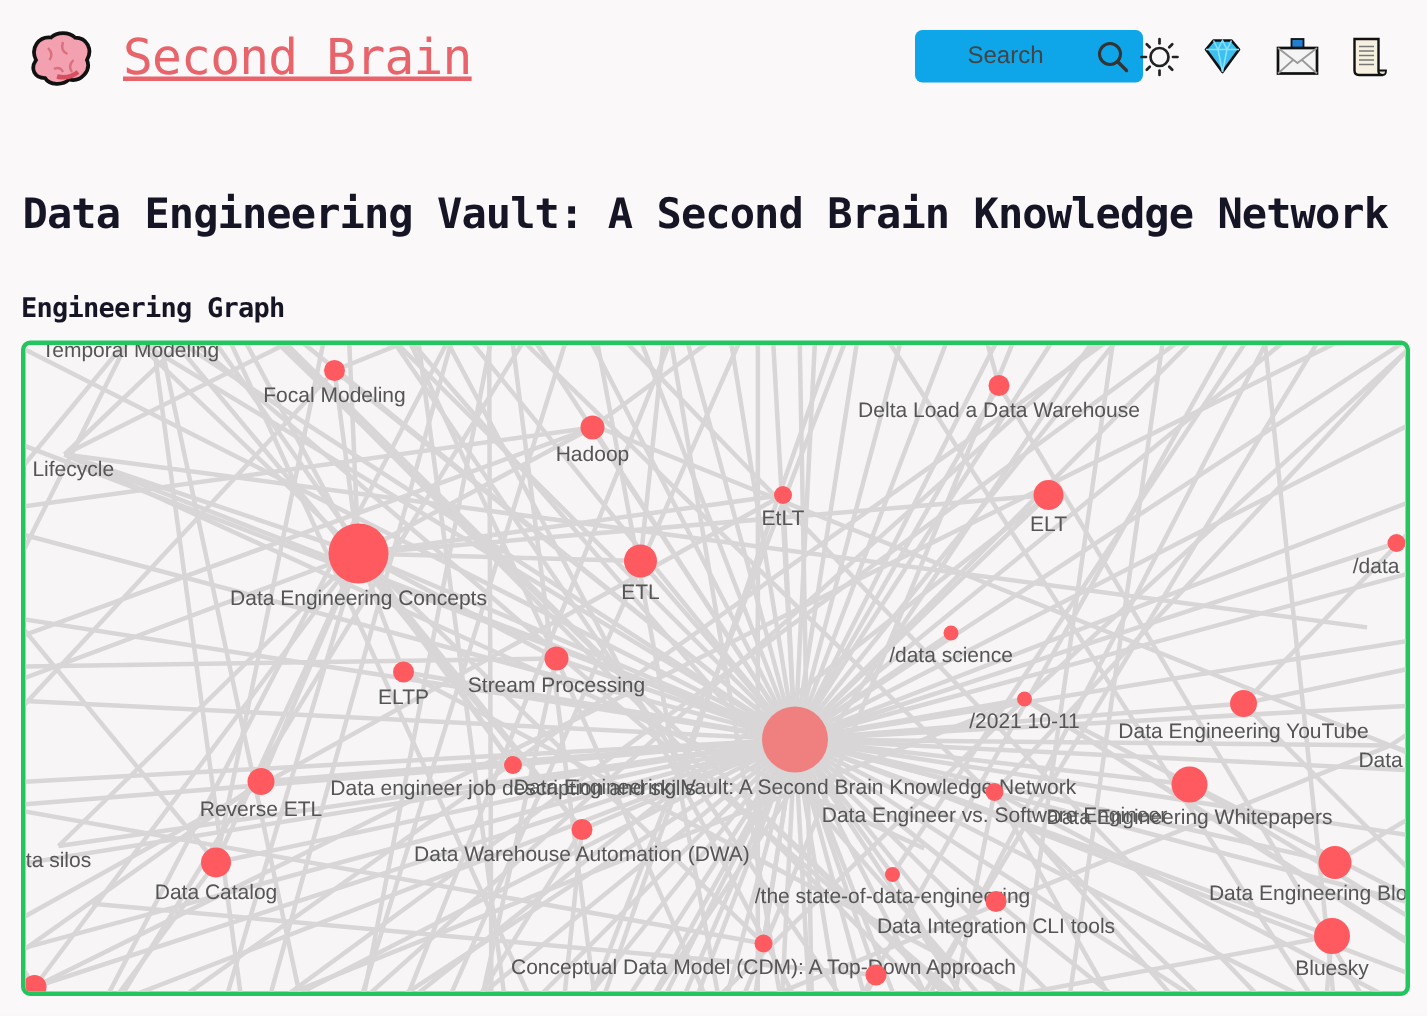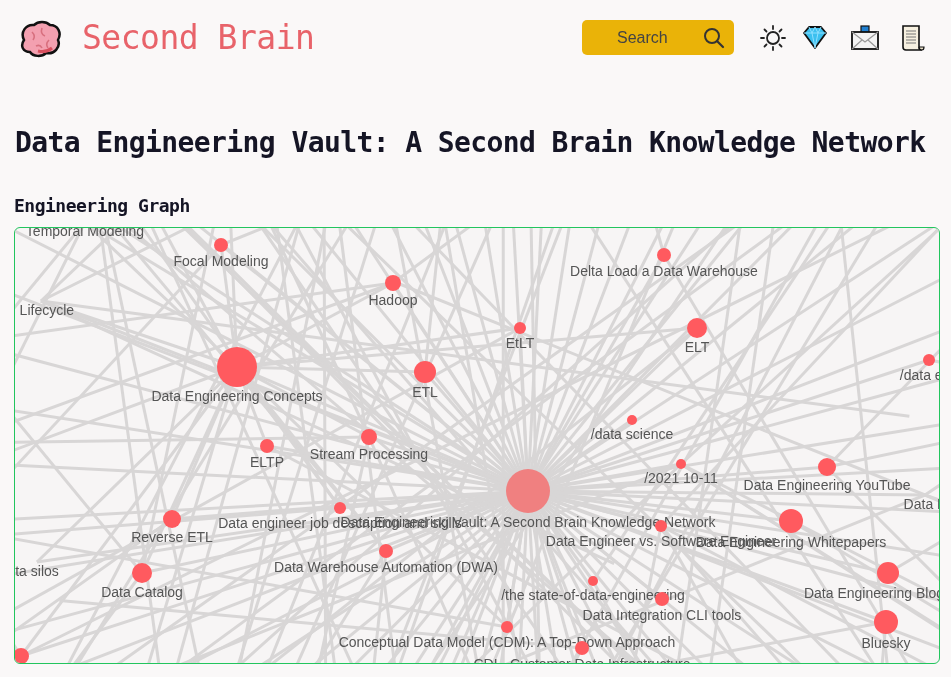--- a/index.html
+++ b/index.html
@@ -1,27 +1,27 @@
 <!DOCTYPE html>
 <html><head>
 <meta charset="utf-8">
 <style>
   * { box-sizing: border-box; margin: 0; padding: 0; }
   html, body { width: 951px; height: 677px; overflow: hidden; background: #faf8f8; }
   body { font-family: "DejaVu Sans Mono", "Liberation Mono", monospace; color: #1a1a2a; position: relative; }
   .header { position: absolute; left: 0; top: 0; width: 951px; height: 80px; }
   .logo { position: absolute; left: 18px; top: 20px; width: 44px; height: 38px; }
-  .site-title { position: absolute; left: 82px; top: 18px; font-size: 33px; color: #e8636a; letter-spacing: -0.5px; font-family: "DejaVu Sans Mono", monospace; }
-  .search { position: absolute; left: 582px; top: 20px; width: 152px; height: 35px; background: #eab308; border-radius: 5px; }
+  .site-title { position: absolute; left: 82px; top: 18px; font-size: 33px; color: #e8636a; letter-spacing: -0.5px; font-family: "DejaVu Sans Mono", monospace; text-decoration: underline; }
+  .search { position: absolute; left: 610px; top: 20px; width: 152px; height: 35px; background: #0ea5e9; border-radius: 5px; }
   .search-label { position: absolute; left: 35px; top: 9px; font-family: "Liberation Sans", sans-serif; font-size: 16px; color: #444; }
   .search-icon { position: absolute; left: 121px; top: 7px; width: 22px; height: 22px; }
   .hicon { position: absolute; top: 23px; width: 28px; height: 30px; cursor: pointer; }
   .page-title { position: absolute; left: 15px; top: 126px; font-size: 28px; font-weight: bold; color: #151525; letter-spacing: -0.6px; white-space: nowrap; }
   .section-title { position: absolute; left: 14px; top: 195px; font-size: 18px; font-weight: bold; color: #151525; letter-spacing: -0.5px; }
-  .graph { position: absolute; left: 14px; top: 227px; width: 926px; height: 437px; border: 1px solid #22c55e; border-radius: 6px; background: #f7f5f5; overflow: hidden; cursor: grab; }
+  .graph { position: absolute; left: 14px; top: 227px; width: 926px; height: 437px; border: 3px solid #22c55e; border-radius: 6px; background: #f7f5f5; overflow: hidden; cursor: grab; }
   .graph svg { position: absolute; left: 0; top: 0; }
   .node-label { font-family: "Liberation Sans", sans-serif; font-size: 14px; fill: #555; }
 </style>
 </head>
 <body>
 
 <div class="header">
   <svg class="logo" viewBox="0 0 44 38">
     <path d="M6 20 C2 12 8 4 16 5 C20 1 28 1 32 5 C40 5 44 13 40 20 C43 27 36 35 28 33 C24 37 15 37 12 32 C5 32 2 26 6 20 Z" fill="#f3a0b0" stroke="#111" stroke-width="2.5"></path>
     <path d="M14 12 Q18 16 15 20 M24 8 Q22 14 27 16 M31 20 Q27 24 30 28 M18 26 Q22 24 24 28" stroke="#d8707f" stroke-width="1.6" fill="none"></path>

